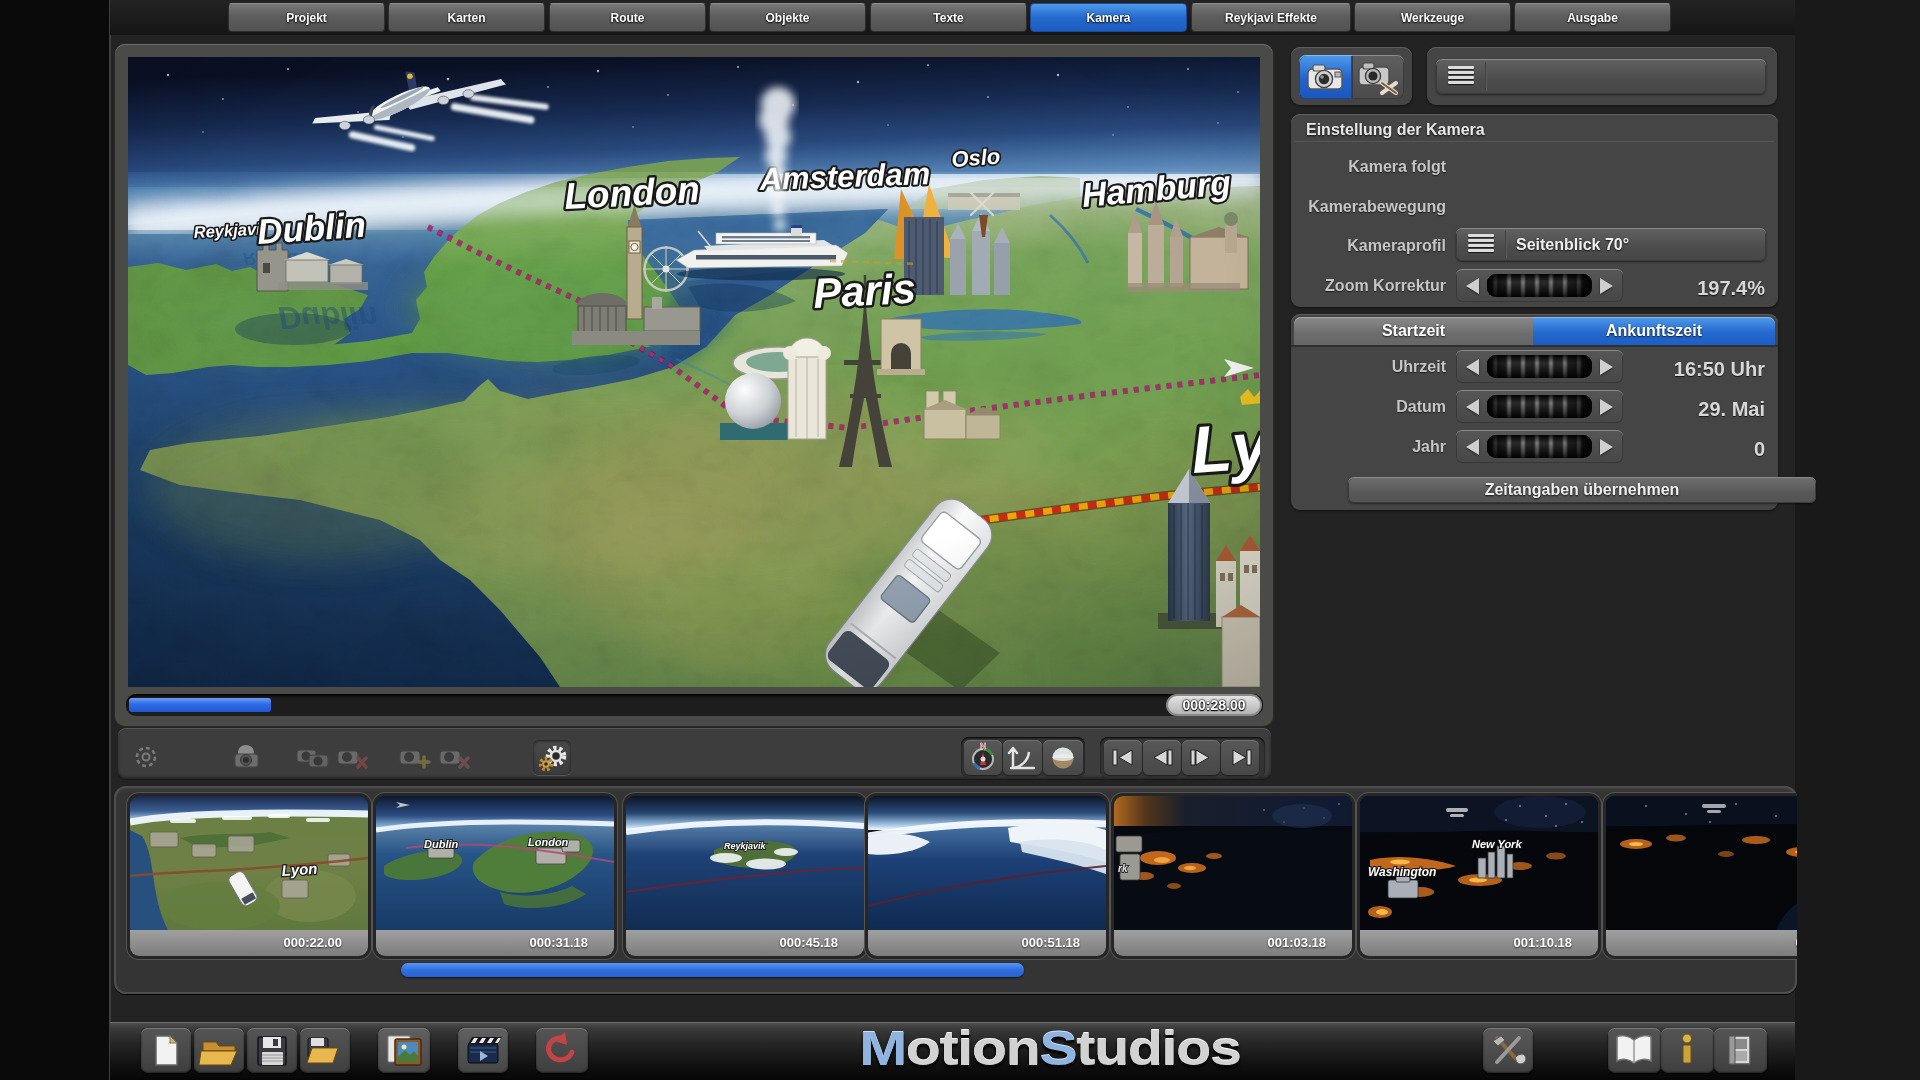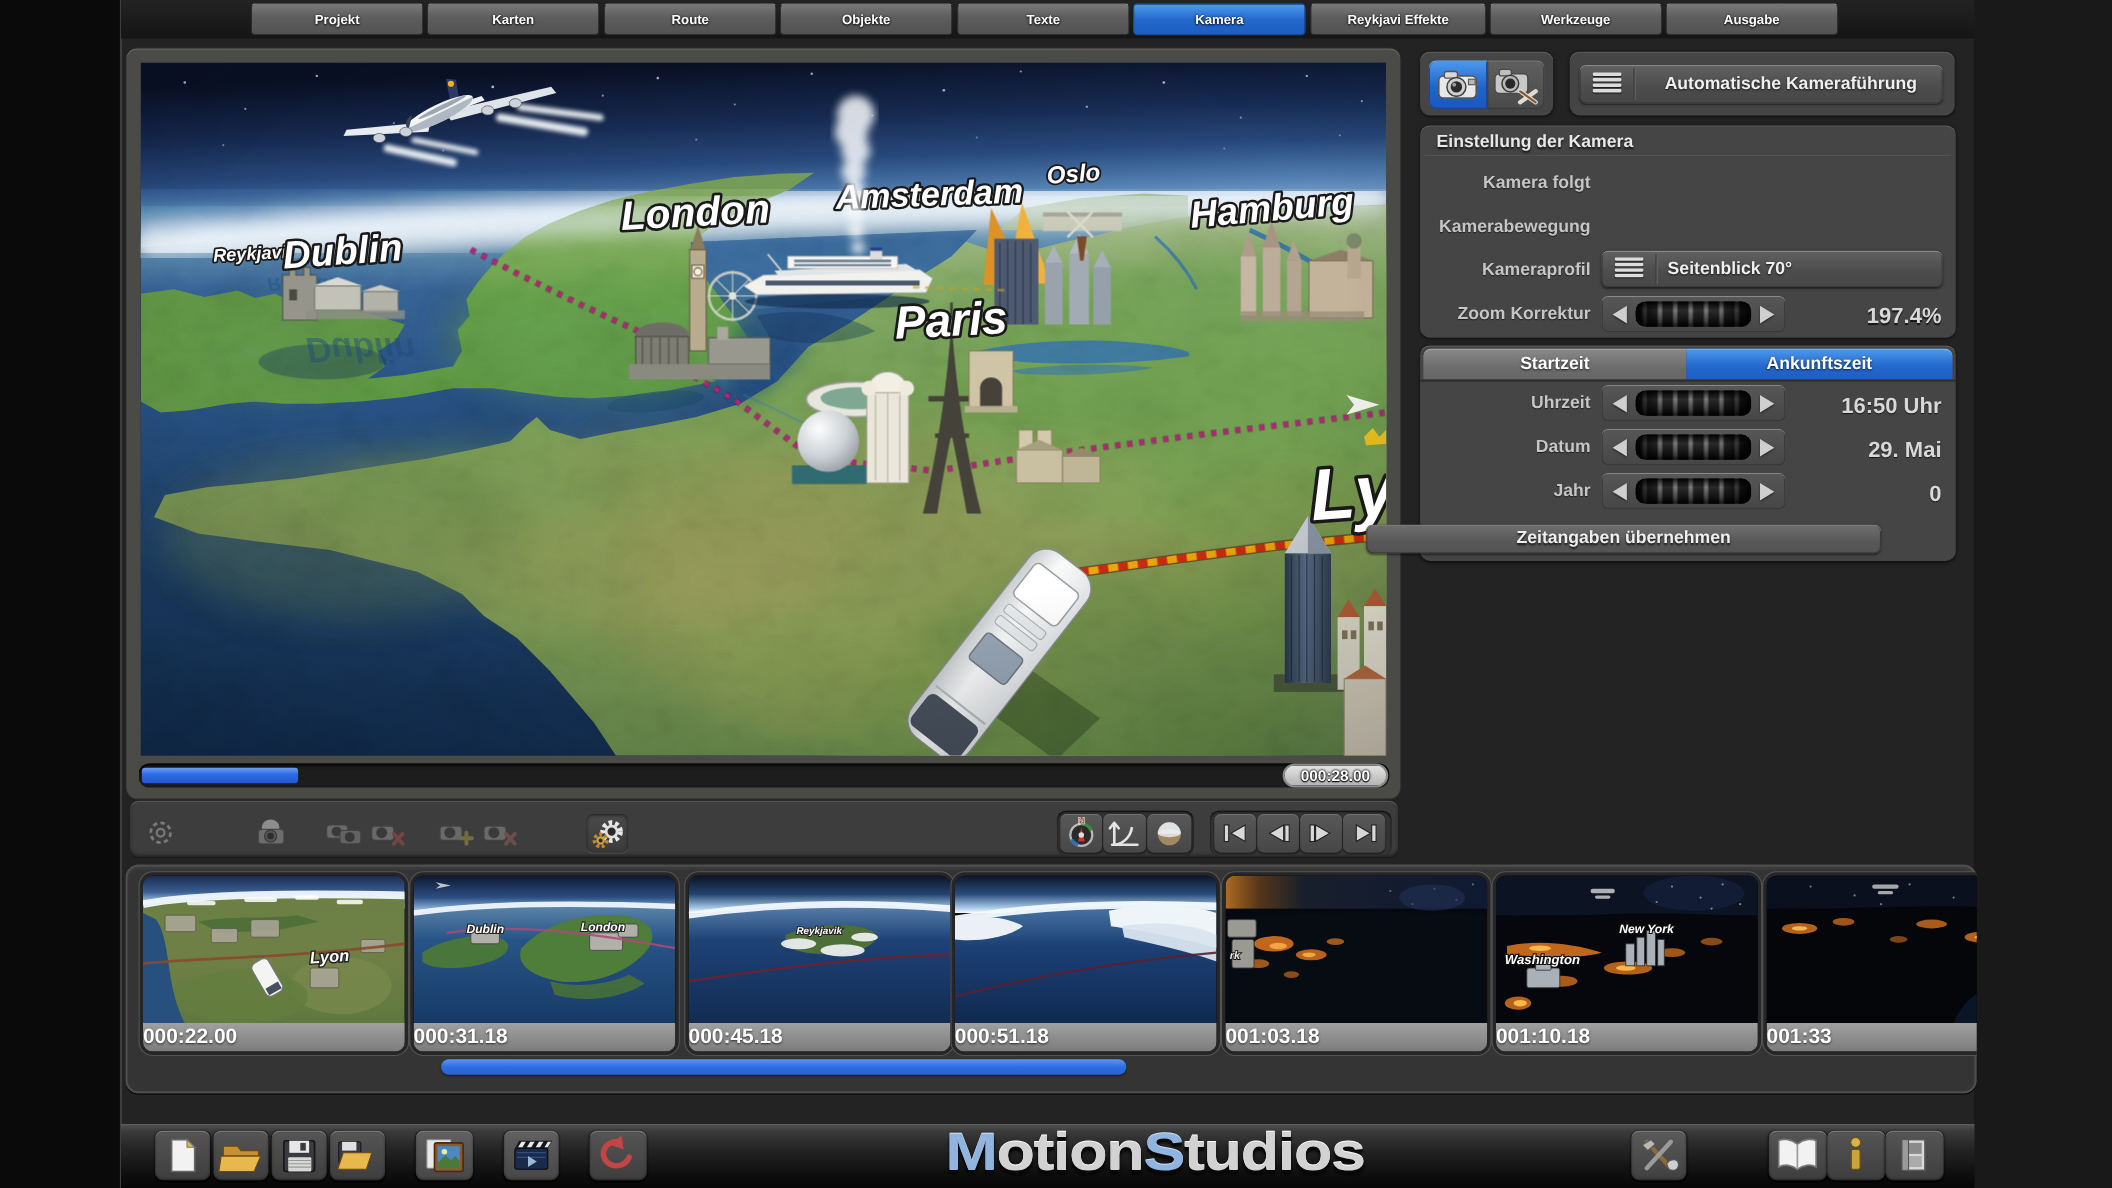--- a/index.html
+++ b/index.html
@@ -29,21 +29,21 @@
 .tbtn{position:absolute;top:740px;height:35px;border-radius:6px;background:linear-gradient(180deg,#585858,#474747);
  box-shadow:inset 0 1px 0 #6e6e6e, 0 1px 2px rgba(0,0,0,.5);}
 .tbtn.dim{opacity:.8;background:none;box-shadow:none;}
 .tgroup{position:absolute;top:737px;height:41px;border-radius:8px;background:#353535;box-shadow:inset 0 1px 2px #000;}
 
 #tlpanel{position:absolute;left:114px;top:786px;width:1683px;height:208px;background:#343434;border-radius:12px;
  box-shadow:inset 0 0 0 2px #4e4e4e, inset 0 3px 4px rgba(255,255,255,.08), 0 1px 0 #000;overflow:hidden;}
 .thumb{position:absolute;top:10px;width:238px;height:160px;border-radius:9px;overflow:hidden;background:#111;
  box-shadow:0 0 0 3px #262626, 0 0 0 4px #555;}
 .tlabel{position:absolute;left:0;right:0;bottom:0;height:26px;background:linear-gradient(180deg,#a0a0a0,#7c7c7c);
- color:#fff;font-weight:bold;font-size:19px;line-height:26px;padding-right:26px;
+ color:#fff;font-weight:bold;font-size:13px;line-height:26px;text-align:right;padding-right:26px;
  text-shadow:0 1px 2px rgba(0,0,0,.7);}
 #scrollb{position:absolute;left:287px;top:177px;width:623px;height:14px;border-radius:7px;
  background:linear-gradient(180deg,#5c97f2,#2e6ee0 50%,#2861cd);box-shadow:0 1px 2px rgba(0,0,0,.6);}
 
 #bottombar{position:absolute;left:110px;top:1022px;width:1685px;height:58px;
  background:linear-gradient(180deg,#4e4e4e 0%,#3a3a3a 10%,#262626 35%,#101010 75%,#060606 100%);
  border-top:1px solid #6e6e6e;}
 .bbtn{position:absolute;top:1028px;height:45px;border-radius:7px;background:linear-gradient(180deg,#555,#3e3e3e);
  box-shadow:inset 0 1px 0 #777, inset 0 -1px 2px rgba(0,0,0,.5), 0 1px 2px #000;}
 
@@ -948,21 +948,20 @@
  </div>
  <div class="rpanel" style="left:1427px;top:47px;width:350px;height:58px;"></div>
  <div class="rbtn" style="left:1436px;top:59px;width:330px;height:35px;">
    <div class="burger">
         <i></i>
         <i></i>
         <i></i>
         <i></i>
       </div>
    <div class="bdiv"></div>
-   <div class="txt" style="justify-content:center;font-size:16px;">Automatische Kameraführung</div>
  </div>
 
  <div class="rpanel" style="left:1291px;top:114px;width:487px;height:193px;"></div>
  <div class="abs" style="left:1306px;top:121px;color:#e8e8e8;font-weight:bold;font-size:16px;text-shadow:0 1px 2px rgba(0,0,0,.8);">Einstellung der Kamera</div>
  <div class="abs" style="left:1295px;top:141px;width:479px;height:1px;background:#2f2f2f;border-bottom:1px solid #575757;"></div>
  <div class="rlabel" style="left:1296px;top:158px;width:150px;">Kamera folgt</div>
  <div class="rlabel" style="left:1286px;top:198px;width:160px;">Kamerabewegung</div>
  <div class="rlabel" style="left:1296px;top:237px;width:150px;">Kameraprofil</div>
  <div class="rbtn" style="left:1456px;top:228px;width:310px;height:33px;">
    <div class="burger" style="top:6px;">
@@ -1004,16 +1003,16 @@
  </div>
  <div class="rval" style="left:1620px;top:398px;width:145px;">29. Mai</div>
  <div class="rlabel" style="left:1296px;top:438px;width:150px;">Jahr</div>
  <div class="spin" style="left:1456px;top:430px;">
    <div class="la"></div>
       <div class="cyl"></div>
       <div class="cylsh"></div>
       <div class="ra"></div>
  </div>
  <div class="rval" style="left:1620px;top:438px;width:145px;">0</div>
- <div class="rbtn" style="left:1242px;top:477px;width:468px;height:26px;background:linear-gradient(180deg,#6f6f6f,#585858 60%,#525252);text-align:center;">
+ <div class="rbtn" style="left:1348px;top:477px;width:468px;height:26px;background:linear-gradient(180deg,#6f6f6f,#585858 60%,#525252);text-align:center;">
    <div class="txt" style="left:0;right:0;justify-content:center;font-size:16px;">Zeitangaben übernehmen</div>
  </div>
 </div>
 
 </body></html>

